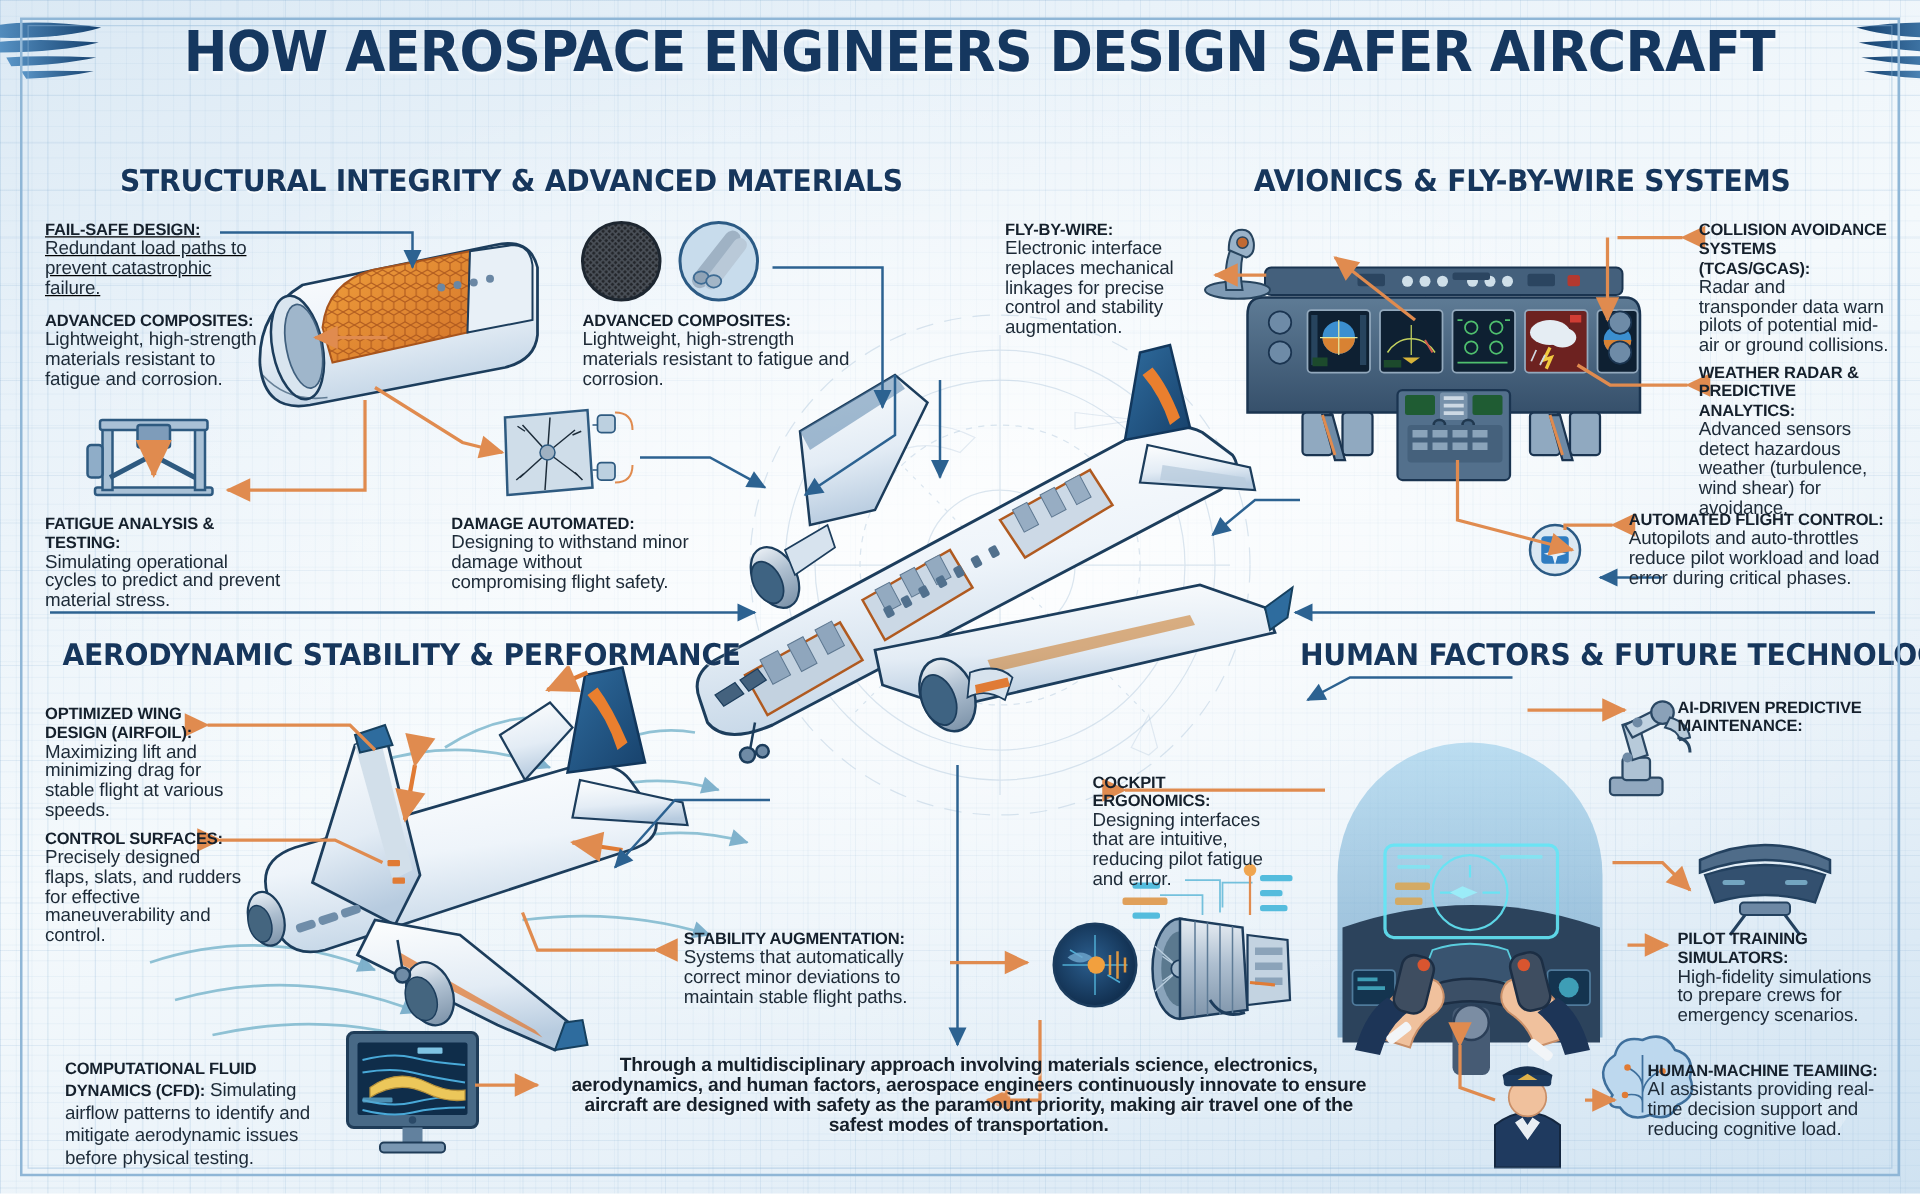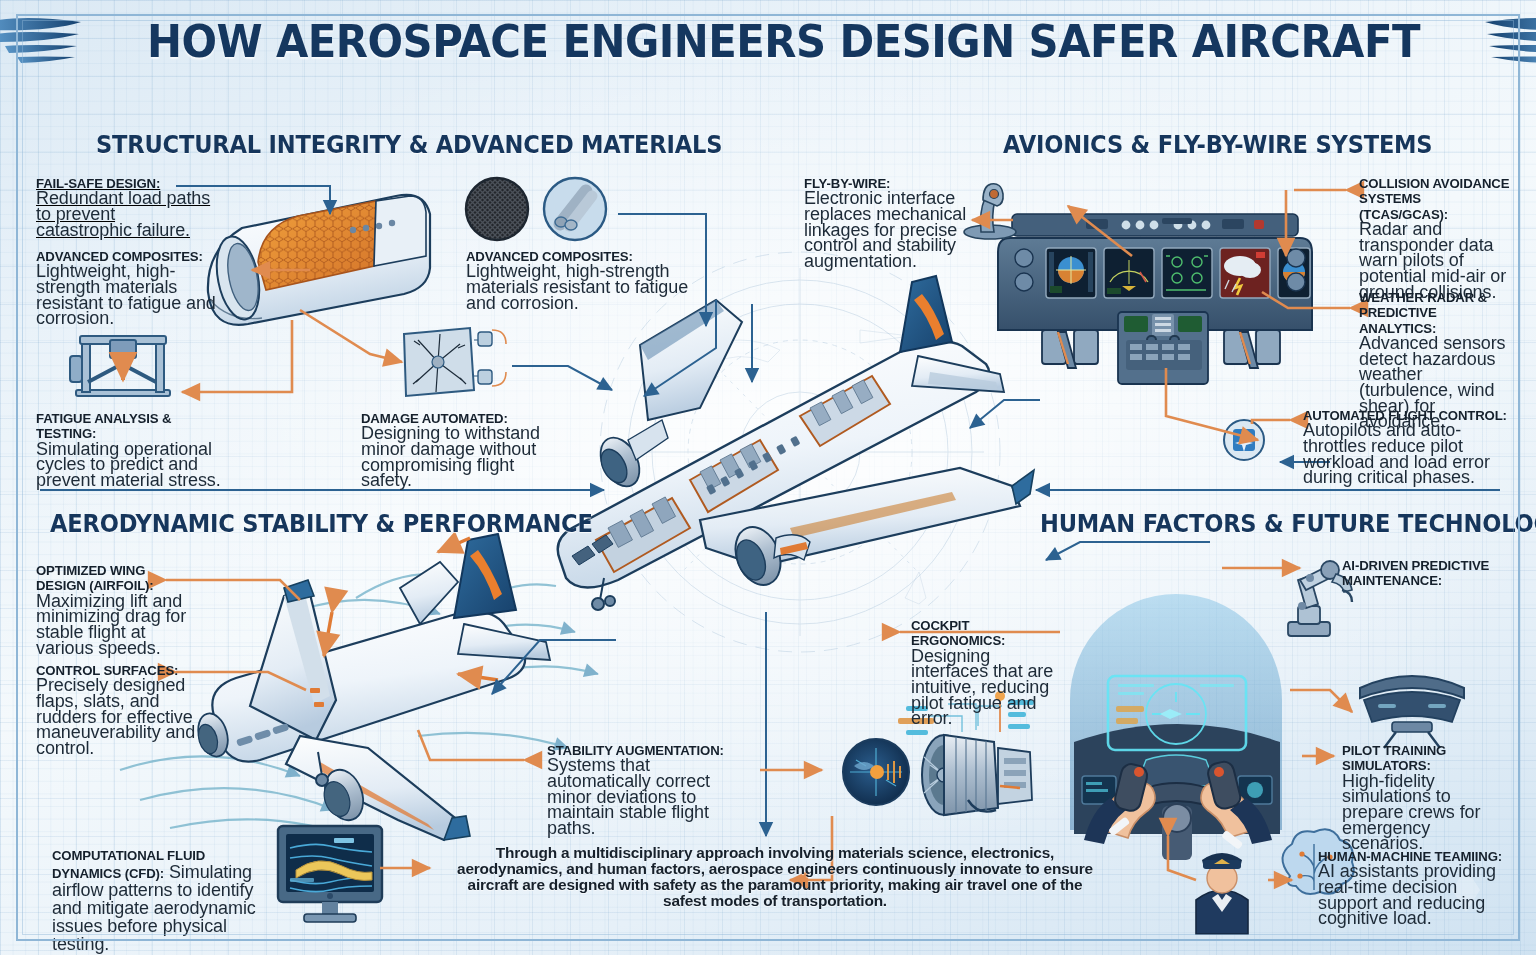--- a/index.html
+++ b/index.html
@@ -80,21 +80,21 @@
   .callout .ttl {
     font-family: "Liberation Sans", sans-serif;
     font-weight: 700;
     font-size: 13.2px;
     line-height: 15.4px;
     color: #15202c;
     letter-spacing: -0.15px;
   }
   .callout .body {
     font-family: "Liberation Sans", sans-serif;
-    font-size: 18px;
+    font-size: 15px;
     line-height: 15.6px;
     color: #1d2a37;
     letter-spacing: -0.1px;
   }
   .callout.mid { width: 222px; }
 
   .conclusion {
     position: absolute;
     left: 455px; top: 845px; width: 640px;
     text-align: center;
@@ -778,21 +778,21 @@
 
   <div class="callout" style="left:52px; top:846px; width:224px;">
     <span class="ttl">COMPUTATIONAL FLUID DYNAMICS (CFD):</span><span class="body"> Simulating airflow patterns to identify and mitigate aerodynamic issues before physical testing.</span>
   </div>
 
   <div class="callout" style="left:547px; top:743px; width:190px;">
     <div class="ttl">STABILITY AUGMENTATION:</div>
     <div class="body">Systems that automatically correct minor deviations to maintain stable flight paths.</div>
   </div>
 
-  <div class="callout" style="left:911px; top:618px; width:154px;">
+  <div class="callout" style="left:874px; top:618px; width:154px;">
     <div class="ttl">COCKPIT ERGONOMICS:</div>
     <div class="body">Designing interfaces that are intuitive, reducing pilot fatigue and error.</div>
   </div>
 
   <div class="callout" style="left:1342px; top:558px; width:170px;">
     <div class="ttl">AI-DRIVEN PREDICTIVE MAINTENANCE:</div>
   </div>
 
   <div class="callout" style="left:1342px; top:743px; width:160px;">
     <div class="ttl">PILOT TRAINING SIMULATORS:</div>

